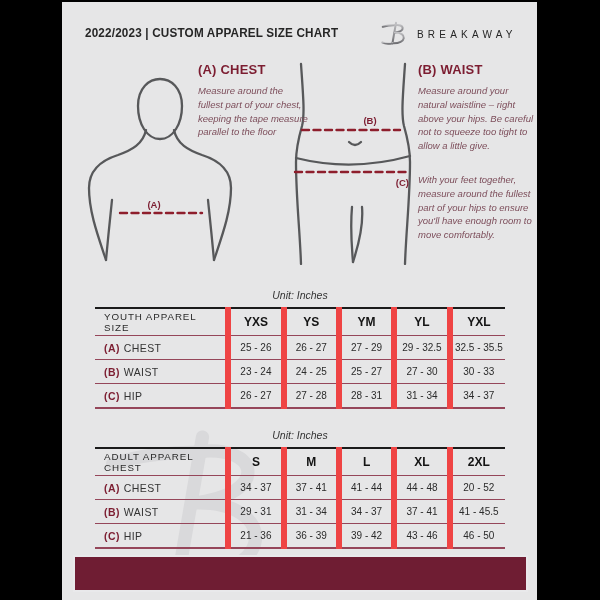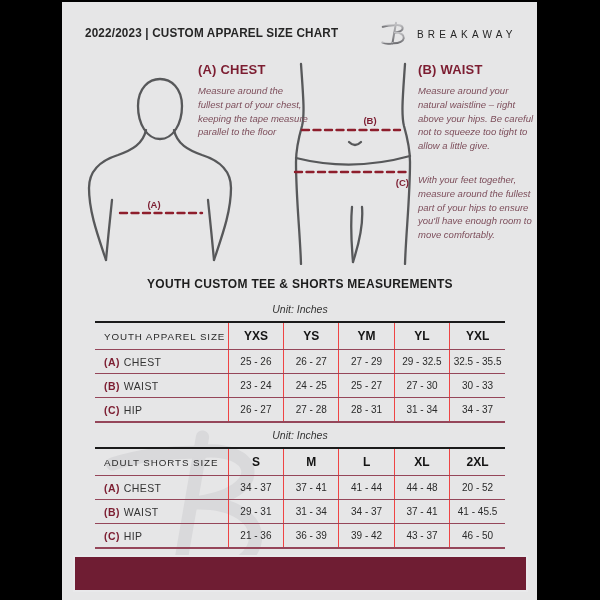--- a/index.html
+++ b/index.html
@@ -31,21 +31,21 @@
   .fig2{left:230px;top:58px;}
 
   
   .tblock{position:absolute;left:33px;width:410px;z-index:2;}
   .yblock{top:275px;} .ablock{top:415px;}
   .t-title{text-align:center;font-size:12px;font-weight:700;color:#1d1d1d;letter-spacing:.3px;}
   .t-unit{text-align:center;font-size:10.5px;font-style:italic;color:#343434;margin-top:12px;}
   table{width:100%;border-collapse:collapse;table-layout:fixed;margin-top:6px;
         border-top:2px solid #1b1b1b;}
   col.c-lbl{width:32.5%;} col.c-sz{width:13.5%;}
-  th,td{border-right:1px solid #ef4444;border-bottom:1px solid #95465a;
+  th,td{border-right:6px solid #ef4444;border-bottom:1px solid #95465a;
         text-align:center;vertical-align:middle;padding:0;}
   th:last-child,td:last-child{border-right:none;}
   tbody tr:last-child td{border-bottom:2px solid #95465a;}
   thead th{height:26px;font-size:12px;font-weight:700;color:#141414;}
   thead th.lbl{font-size:9.8px;font-weight:400;letter-spacing:.9px;color:#2b2b2b;
                text-align:left;padding-left:9px;}
   tbody td{height:23px;font-size:10px;color:#2b2b2b;}
   tbody td.lbl{text-align:left;padding-left:9px;font-size:10.5px;color:#333;letter-spacing:.4px;}
   td.lbl .key{color:#7c1d31;font-weight:700;margin-right:4px;}
 
@@ -118,21 +118,20 @@
 
     <svg class="watermark" viewBox="0 0 34 30">
       <path d="M2,8 C7,6.3 12,6 17,6"></path>
       <path d="M17,3.5 L13,26.5"></path>
       <path d="M16,6 C26.5,4.5 28.5,13 15.5,14.5"></path>
       <path d="M15.5,14.5 C30,14 29.5,27.5 12.5,26.5"></path>
       <path d="M13,26.5 C8,27.6 4.5,27.2 1.5,25.6"></path>
     </svg>
 
     <div class="tblock yblock">
-      <div class="t-title">YOUTH CUSTOM TEE &amp; SHORTS MEASUREMENTS</div>
       <div class="t-unit">Unit: Inches</div>
       <table>
         <colgroup>
             <col class="c-lbl">
             <col class="c-sz">
             <col class="c-sz">
             <col class="c-sz">
             <col class="c-sz">
             <col class="c-sz">
           </colgroup>
@@ -181,21 +180,21 @@
         <colgroup>
             <col class="c-lbl">
             <col class="c-sz">
             <col class="c-sz">
             <col class="c-sz">
             <col class="c-sz">
             <col class="c-sz">
           </colgroup>
         <thead>
           <tr>
-            <th class="lbl">ADULT SHORTS SIZE</th>
+            <th class="lbl">ADULT APPAREL CHEST</th>
             <th>S</th>
             <th>M</th>
             <th>L</th>
             <th>XL</th>
             <th>2XL</th>
           </tr>
         </thead>
         <tbody>
           <tr>
             <td class="lbl"><span class="key">(A)</span><span>CHEST</span></td>
@@ -211,21 +210,21 @@
             <td>31 - 34</td>
             <td>34 - 37</td>
             <td>37 - 41</td>
             <td>41 - 45.5</td>
           </tr>
           <tr>
             <td class="lbl"><span class="key">(C)</span><span>HIP</span></td>
             <td>21 - 36</td>
             <td>36 - 39</td>
             <td>39 - 42</td>
-            <td>43 - 37</td>
+            <td>43 - 46</td>
             <td>46 - 50</td>
           </tr>
         </tbody>
       </table>
     </div>
 
     <div class="footer-bar"></div>
   </div>
 </div>
 

